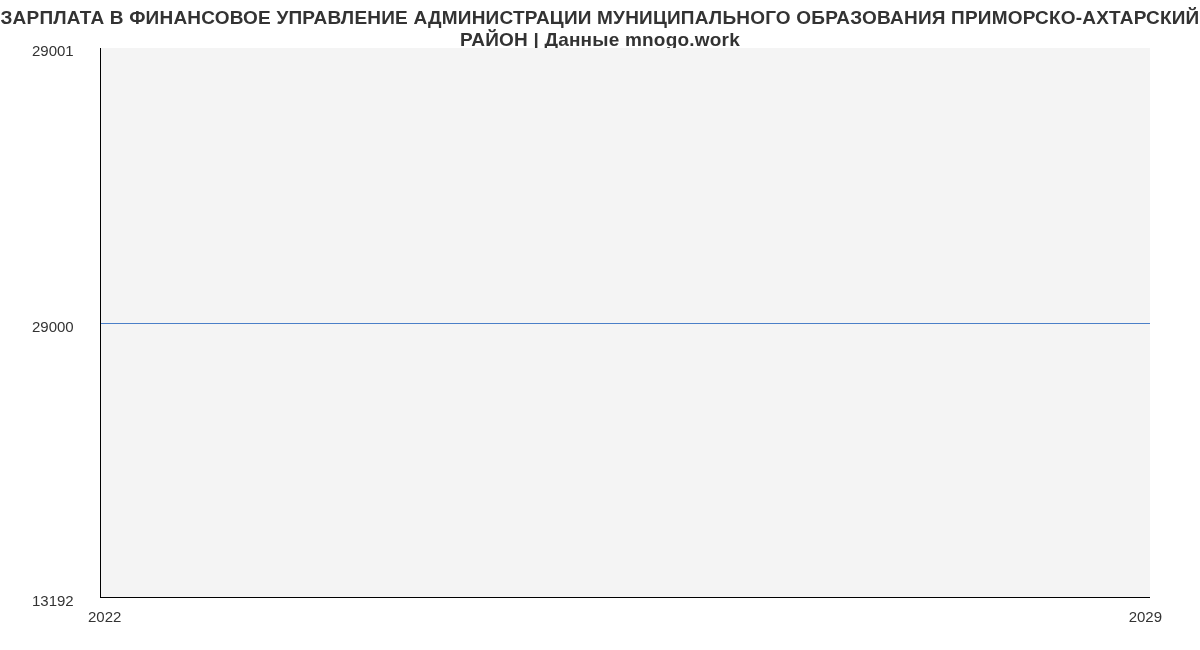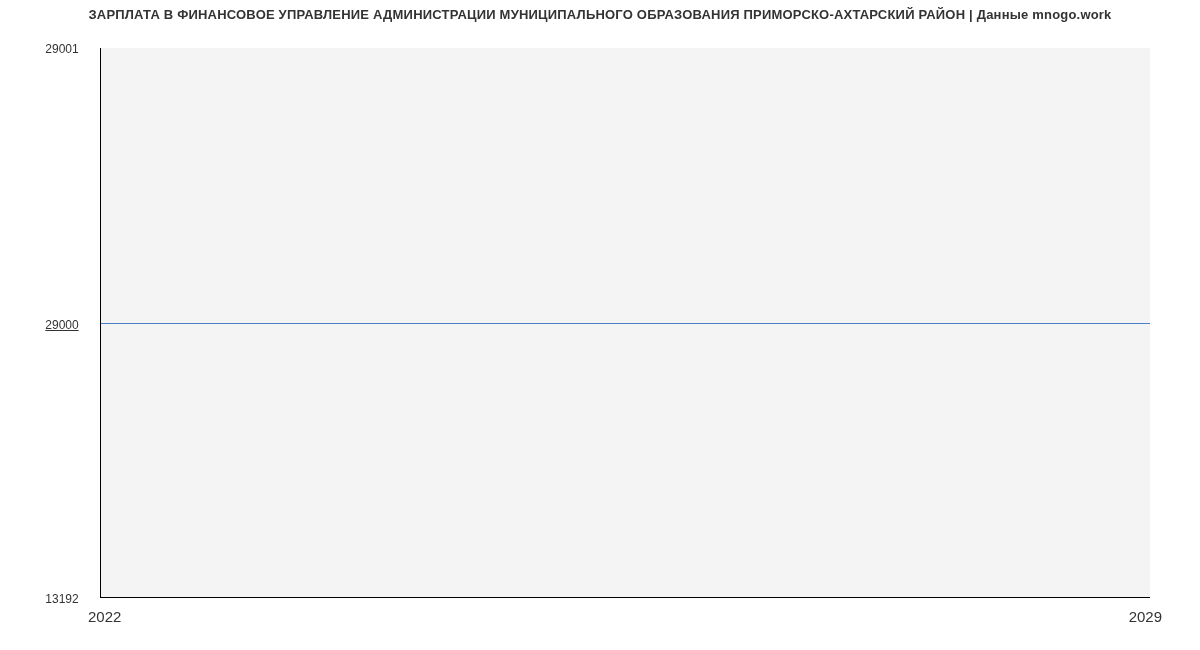--- a/index.html
+++ b/index.html
@@ -20,50 +20,49 @@
       left: 0;
       width: 1200px;
       height: 650px;
     }
     .chart-title {
       position: absolute;
       top: 7px;
       left: 0;
       width: 100%;
       text-align: center;
-      font-size: 13px;
+      font-size: 19px;
       font-weight: bold;
       color: #333;
       letter-spacing: 0.2px;
     }
     .plot-area {
       position: absolute;
       top: 48px;
       left: 100px;
       width: 1050px;
       height: 550px;
       background: #f4f4f4;
       border-left: 1px solid #000;
       border-bottom: 1px solid #000;
     }
     .y-tick-label {
       position: absolute;
-      font-size: 12px;
+      font-size: 15px;
       color: #333;
-      text-align: center;
+      text-align: left;
       width: 60px;
     }
     .y-tick-label.top {
       top: 42px;
       left: 32px;
     }
     .y-tick-label.mid {
       top: 318px;
       left: 32px;
-      text-decoration: underline;
     }
     .y-tick-label.bottom {
       top: 592px;
       left: 32px;
     }
     .x-tick-label {
       position: absolute;
       font-size: 15px;
       color: #333;
       top: 608px;

